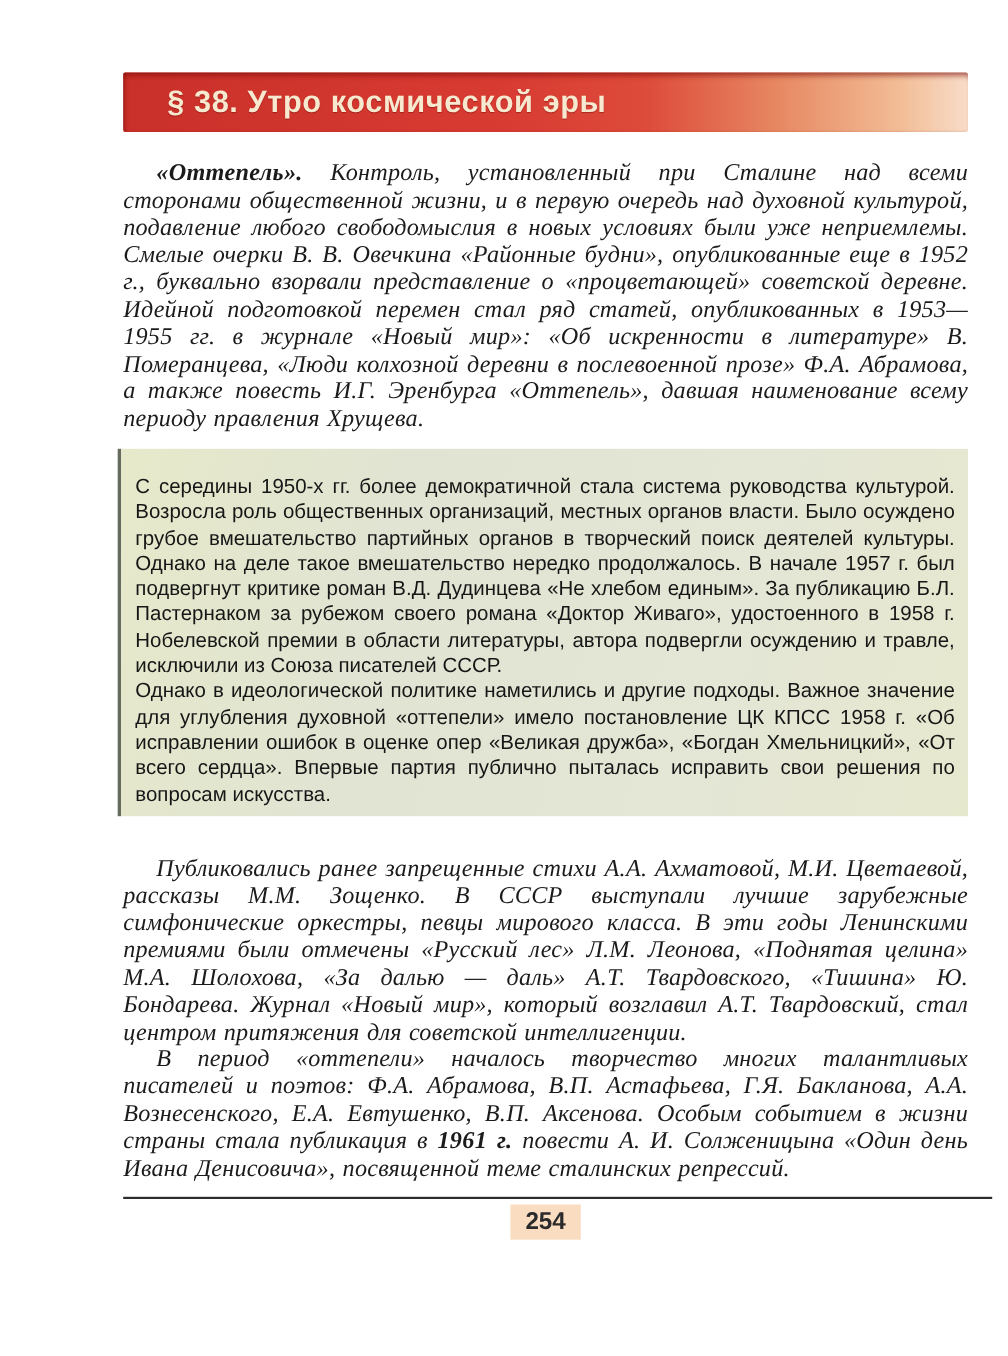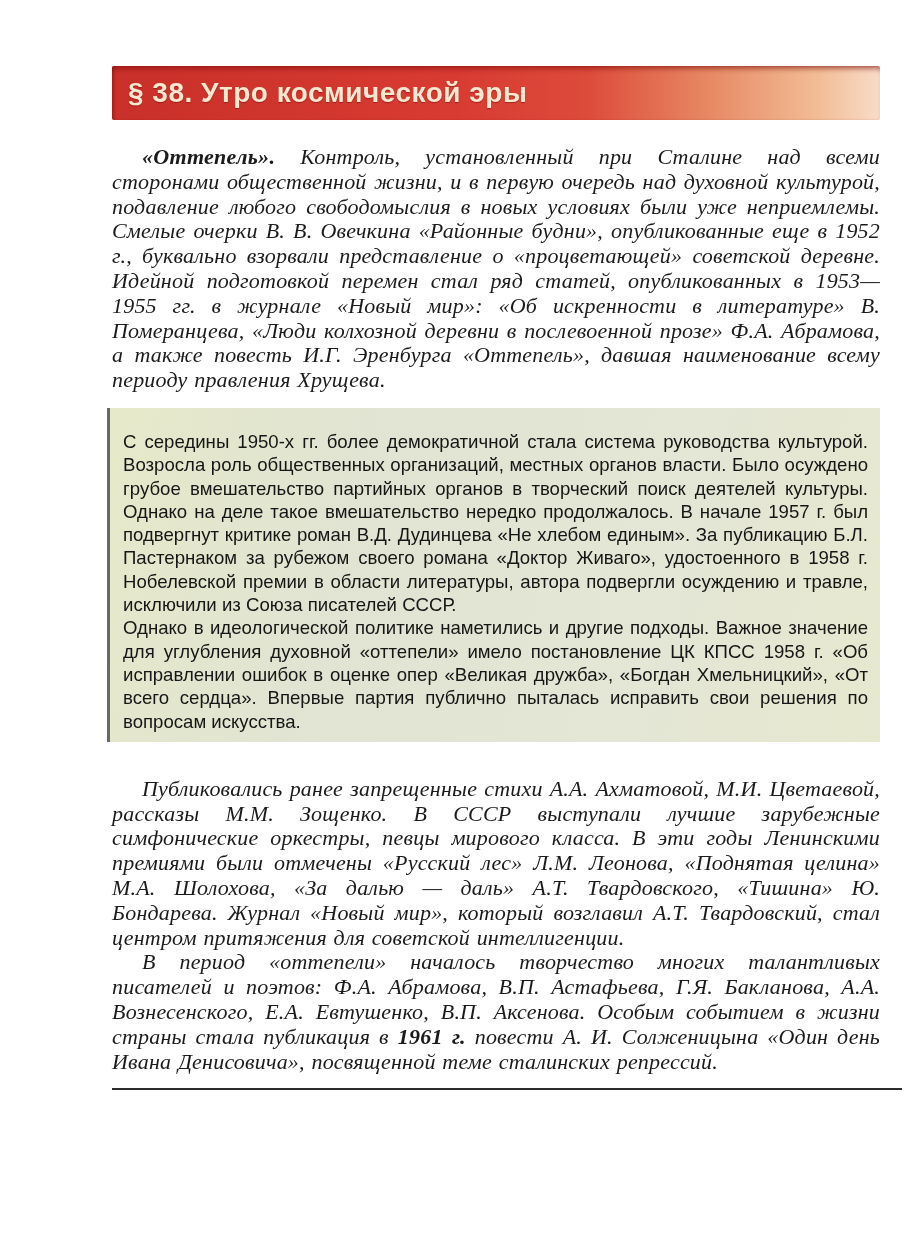--- a/index.html
+++ b/index.html
@@ -36,21 +36,21 @@
                 inset 3px 0 3px -1px rgba(125,12,10,0.45);
     display: flex;
     align-items: center;
   }
   .banner-title {
     font-family: "Liberation Sans", sans-serif;
     font-weight: bold;
     font-size: 28px;
     letter-spacing: 0.5px;
     color: #f6e9d0;
-    padding-left: 16px;
+    padding-left: 40px;
     text-shadow: 0 1px 1px rgba(120,10,10,0.5);
     white-space: nowrap;
   }
   
   .para {
     font-size: 22px;
     line-height: 24.8px;
     text-align: justify;
     text-indent: 30px;
     margin: 0;
@@ -117,14 +117,17 @@
     <p>Однако в идеологической политике наметились и другие подходы. Важное значение для углубления духовной «оттепели» имело постановление ЦК КПСС 1958 г. «Об исправлении ошибок в оценке опер «Великая дружба», «Богдан Хмельницкий», «От всего сердца». Впервые партия публично пыталась исправить свои решения по вопросам искусства.</p>
   </div>
 
   <p class="para after-box">Публиковались ранее запрещенные стихи А.А. Ахматовой, М.И. Цветаевой, рассказы М.М. Зощенко. В СССР выступали лучшие зарубежные симфонические оркестры, певцы мирового класса. В эти годы Ленинскими премиями были отмечены «Русский лес» Л.М. Леонова, «Поднятая целина» М.А. Шолохова, «За далью — даль» А.Т. Твардовского, «Тишина» Ю. Бондарева. Журнал «Новый мир», который возглавил А.Т. Твардовский, стал центром притяжения для советской интеллигенции.</p>
 
   <p class="para mid"><span>В период «оттепели» началось творчество многих талантливых писателей и поэтов: Ф.А. Абрамова, В.П. Астафьева, Г.Я. Бакланова, А.А. Вознесенского, Е.А. Евтушенко, В.П. Аксенова. Особым событием в жизни страны стала публикация в </span><b>1961 г.</b><span> повести А. И. Солженицына «Один день Ивана Денисовича», посвященной теме сталинских репрессий.</span></p>
 
 
   <hr class="footer-rule">
 
+  <div class="page-number">
+    <span>254</span>
+  </div>
 
 </div>
 
 </body></html>

